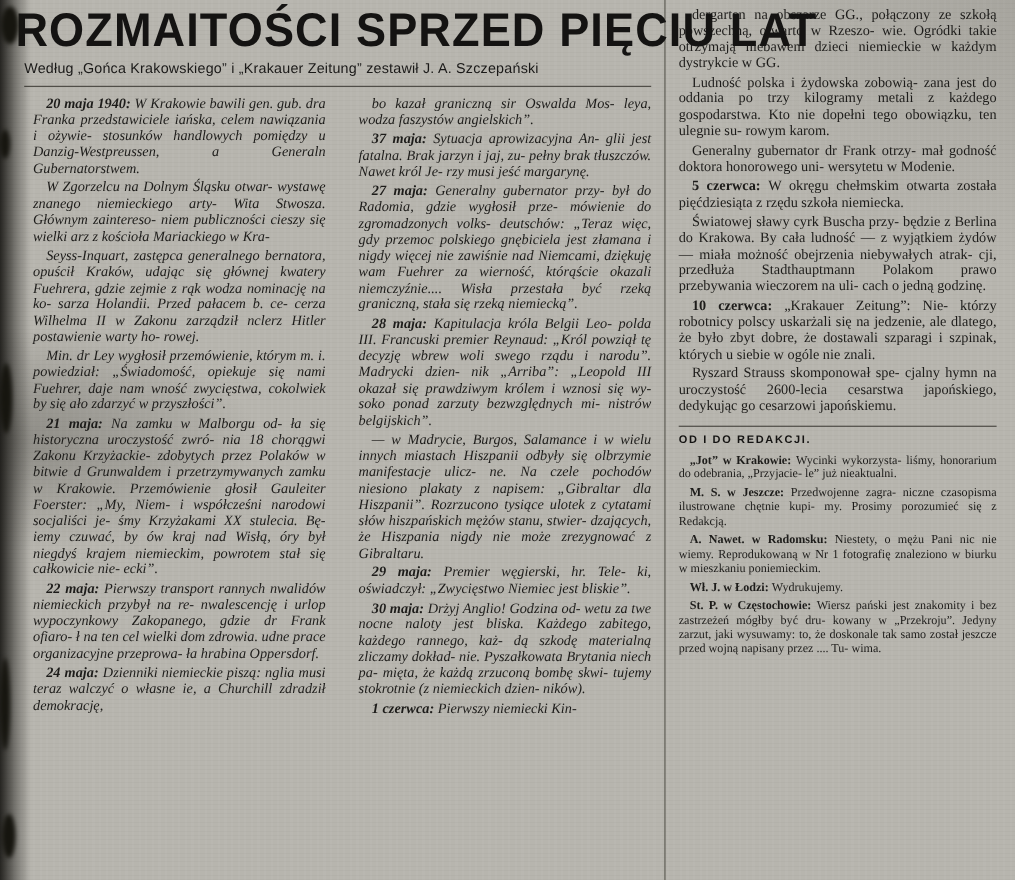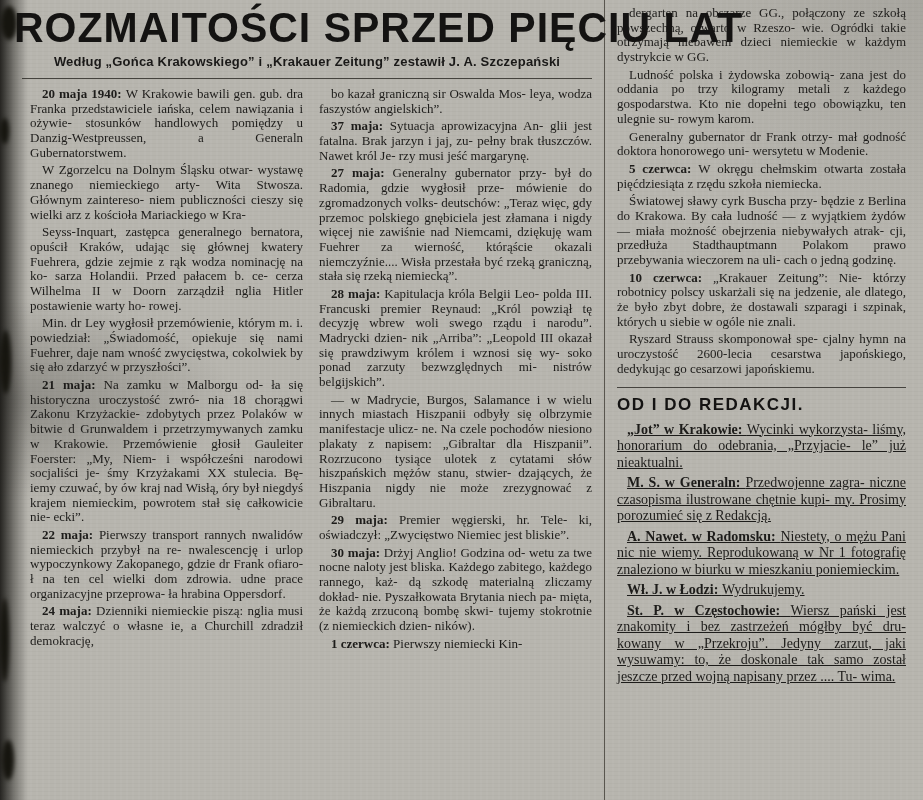--- a/index.html
+++ b/index.html
@@ -36,65 +36,65 @@
   .content{position:absolute;left:30px;top:0;right:12px;bottom:0;display:flex;z-index:2;}
 
   .main-area{width:562px;padding-top:4px;}
   .headline{
     font-family:"Liberation Sans",sans-serif;font-weight:bold;
     font-size:41px;line-height:1.0;letter-spacing:1px;
     margin:2px 0 7px -16px;white-space:nowrap;color:#141312;
     transform:scaleY(1.05);transform-origin:left top;
   }
   .subtitle{
-    font-family:"Liberation Sans",sans-serif;font-weight:bold;
-    font-size:13px;margin:6px 0 0 -8px;color:#1a1918;letter-spacing:0.2px;text-align:center;
+    font-family:"Liberation Sans",sans-serif;font-weight:normal;
+    font-size:13px;margin:6px 0 0 -8px;color:#1a1918;letter-spacing:0.2px;
   }
   .header-rule{border:none;border-top:1.5px solid #45433e;margin:9px 0 8px -8px;}
 
-  .two-cols{display:flex;gap:16px;}
+  .two-cols{display:flex;gap:30px;font-style:italic;}
   .col{flex:1;min-width:0;}
 
   .col3-wrap{
     width:302px;margin-left:12px;border-left:1px solid #59564f;
     padding:6px 0 0 12px;box-sizing:border-box;
   }
 
   .para{
     font-size:13px;line-height:1.13;text-align:justify;
     margin:0 0 3px;text-indent:12px;
   }
   .lead{font-weight:bold;}
 
   .redakcja-rule{border:none;border-top:1.5px solid #45433e;margin:10px 0 7px;}
   .redakcja-title{
     font-family:"Liberation Sans",sans-serif;font-weight:bold;
-    font-size:17px;letter-spacing:1.5px;margin:0 0 7px;color:#141312;
+    font-size:10px;letter-spacing:1.5px;margin:0 0 7px;color:#141312;
   }
   .note{
-    font-size:14px;line-height:1.18;text-align:justify;
-    margin:0 0 4px;text-indent:10px;text-decoration:underline;
+    font-size:11px;line-height:1.18;text-align:justify;
+    margin:0 0 4px;text-indent:10px;
   }
 </style>
 </head>
 <body>
 
 <div class="page">
 
   <div class="content">
 
     <div class="main-area">
       <h1 class="headline">ROZMAITOŚCI SPRZED PIĘCIU LAT</h1>
       <div class="subtitle">Według „Gońca Krakowskiego” i „Krakauer Zeitung” zestawił J. A. Szczepański</div>
       <hr class="header-rule">
       <div class="two-cols">
         <div class="col">
             <p class="para"><span class="lead">20 maja 1940: </span>W Krakowie bawili gen. gub. dra Franka przedstawiciele iańska, celem nawiązania i ożywie- stosunków handlowych pomiędzy u Danzig-Westpreussen, a Generaln Gubernatorstwem.</p>
             <p class="para">W Zgorzelcu na Dolnym Śląsku otwar- wystawę znanego niemieckiego arty- Wita Stwosza. Głównym zaintereso- niem publiczności cieszy się wielki arz z kościoła Mariackiego w Kra-</p>
-            <p class="para">Seyss-Inquart, zastępca generalnego bernatora, opuścił Kraków, udając się głównej kwatery Fuehrera, gdzie zejmie z rąk wodza nominację na ko- sarza Holandii. Przed pałacem b. ce- cerza Wilhelma II w Doorn zarządził nglia Hitler postawienie warty ho- rowej.</p>
+            <p class="para">Seyss-Inquart, zastępca generalnego bernatora, opuścił Kraków, udając się głównej kwatery Fuehrera, gdzie zejmie z rąk wodza nominację na ko- sarza Holandii. Przed pałacem b. ce- cerza Wilhelma II w Zakonu zarządził nclerz Hitler postawienie warty ho- rowej.</p>
             <p class="para">Min. dr Ley wygłosił przemówienie, którym m. i. powiedział: „Świadomość, opiekuje się nami Fuehrer, daje nam wność zwycięstwa, cokolwiek by się ało zdarzyć w przyszłości”.</p>
             <p class="para"><span class="lead">21 maja: </span>Na zamku w Malborgu od- ła się historyczna uroczystość zwró- nia 18 chorągwi Zakonu Krzyżackie- zdobytych przez Polaków w bitwie d Grunwaldem i przetrzymywanych zamku w Krakowie. Przemówienie głosił Gauleiter Foerster: „My, Niem- i współcześni narodowi socjaliści je- śmy Krzyżakami XX stulecia. Bę- iemy czuwać, by ów kraj nad Wisłą, óry był niegdyś krajem niemieckim, powrotem stał się całkowicie nie- ecki”.</p>
             <p class="para"><span class="lead">22 maja: </span>Pierwszy transport rannych nwalidów niemieckich przybył na re- nwalescencję i urlop wypoczynkowy Zakopanego, gdzie dr Frank ofiaro- ł na ten cel wielki dom zdrowia. udne prace organizacyjne przeprowa- ła hrabina Oppersdorf.</p>
             <p class="para"><span class="lead">24 maja: </span>Dzienniki niemieckie piszą: nglia musi teraz walczyć o własne ie, a Churchill zdradził demokrację,</p>
           </div>
         <div class="col">
             <p class="para">bo kazał graniczną sir Oswalda Mos- leya, wodza faszystów angielskich”.</p>
             <p class="para"><span class="lead">37 maja: </span>Sytuacja aprowizacyjna An- glii jest fatalna. Brak jarzyn i jaj, zu- pełny brak tłuszczów. Nawet król Je- rzy musi jeść margarynę.</p>
             <p class="para"><span class="lead">27 maja: </span>Generalny gubernator przy- był do Radomia, gdzie wygłosił prze- mówienie do zgromadzonych volks- deutschów: „Teraz więc, gdy przemoc polskiego gnębiciela jest złamana i nigdy więcej nie zawiśnie nad Niemcami, dziękuję wam Fuehrer za wierność, którąście okazali niemczyźnie.... Wisła przestała być rzeką graniczną, stała się rzeką niemiecką”.</p>
             <p class="para"><span class="lead">28 maja: </span>Kapitulacja króla Belgii Leo- polda III. Francuski premier Reynaud: „Król powziął tę decyzję wbrew woli swego rządu i narodu”. Madrycki dzien- nik „Arriba”: „Leopold III okazał się prawdziwym królem i wznosi się wy- soko ponad zarzuty bezwzględnych mi- nistrów belgijskich”.</p>
@@ -114,21 +114,21 @@
           <p class="para"><span class="lead">5 czerwca: </span>W okręgu chełmskim otwarta została pięćdziesiąta z rzędu szkoła niemiecka.</p>
           <p class="para">Światowej sławy cyrk Buscha przy- będzie z Berlina do Krakowa. By cała ludność — z wyjątkiem żydów — miała możność obejrzenia niebywałych atrak- cji, przedłuża Stadthauptmann Polakom prawo przebywania wieczorem na uli- cach o jedną godzinę.</p>
           <p class="para"><span class="lead">10 czerwca: </span>„Krakauer Zeitung”: Nie- którzy robotnicy polscy uskarżali się na jedzenie, ale dlatego, że było zbyt dobre, że dostawali szparagi i szpinak, których u siebie w ogóle nie znali.</p>
           <p class="para">Ryszard Strauss skomponował spe- cjalny hymn na uroczystość 2600-lecia cesarstwa japońskiego, dedykując go cesarzowi japońskiemu.</p>
         </div>
 
       <hr class="redakcja-rule">
       <h2 class="redakcja-title">OD I DO REDAKCJI.</h2>
       <div>
           <p class="note"><span class="lead">„Jot” w Krakowie: </span>Wycinki wykorzysta- liśmy, honorarium do odebrania, „Przyjacie- le” już nieaktualni.</p>
-          <p class="note"><span class="lead">M. S. w Generaln: </span>Przedwojenne zagra- niczne czasopisma ilustrowane chętnie kupi- my. Prosimy porozumieć się z Redakcją.</p>
+          <p class="note"><span class="lead">M. S. w Jeszcze: </span>Przedwojenne zagra- niczne czasopisma ilustrowane chętnie kupi- my. Prosimy porozumieć się z Redakcją.</p>
           <p class="note"><span class="lead">A. Nawet. w Radomsku: </span>Niestety, o mężu Pani nic nie wiemy. Reprodukowaną w Nr 1 fotografię znaleziono w biurku w mieszkaniu poniemieckim.</p>
           <p class="note"><span class="lead">Wł. J. w Łodzi: </span>Wydrukujemy.</p>
           <p class="note"><span class="lead">St. P. w Częstochowie: </span>Wiersz pański jest znakomity i bez zastrzeżeń mógłby być dru- kowany w „Przekroju”. Jedyny zarzut, jaki wysuwamy: to, że doskonale tak samo został jeszcze przed wojną napisany przez .... Tu- wima.</p>
         </div>
     </div>
 
   </div>
 
   <div class="scan-shadow"></div>
   <div class="smudge s1"></div>

